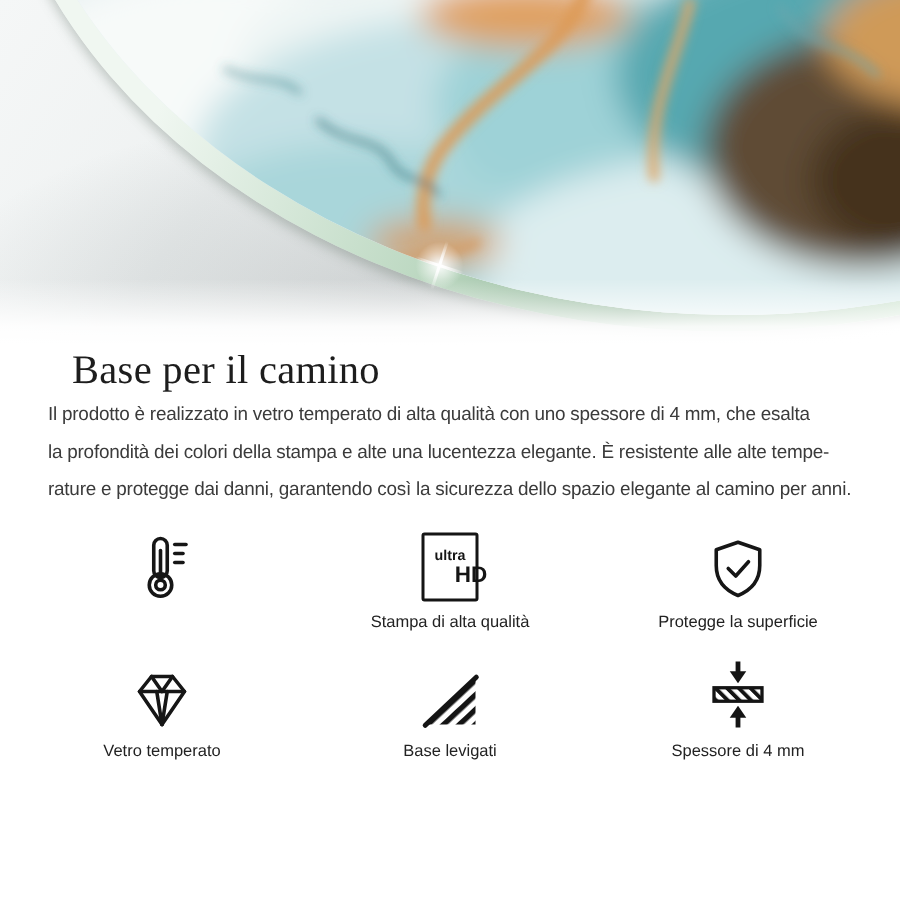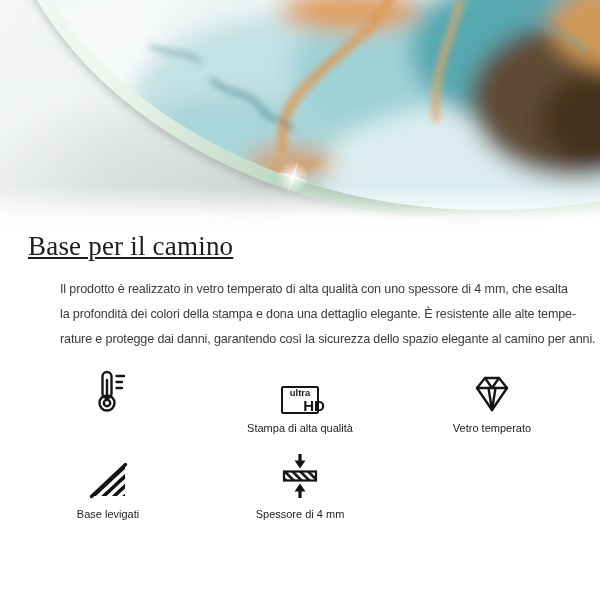--- a/index.html
+++ b/index.html
@@ -47,41 +47,41 @@
     transform:rotate(108deg);
   }
   .hero-fade {
     position:absolute; left:0; bottom:0; width:100%; height:44px;
     background:linear-gradient(to bottom, rgba(255,255,255,0) 0%, rgba(255,255,255,0.92) 72%, #fff 100%);
   }
 
   
   .content { position:absolute; left:0; top:228px; width:600px; }
   .title {
-    padding:0 28px;
+    padding:0 48px;
     font-family:"Liberation Serif", serif; font-weight:400;
-    font-size:27px; line-height:36px; color:#1d1d1d; letter-spacing:0.2px;text-decoration:underline;
+    font-size:27px; line-height:36px; color:#1d1d1d; letter-spacing:0.2px;
   }
   .desc {
-    margin-top:13px; padding-left:60px;
+    padding-left:32px;
     font-size:12.6px; line-height:25px; color:#3b3b3b; letter-spacing:-0.15px;
   }
   .desc .line { white-space:nowrap; }
 
   
   .features {
     margin-top:14px; padding:0 12px;
     display:grid; grid-template-columns:repeat(3,1fr); row-gap:18px;
   }
   .feature { display:flex; flex-direction:column; align-items:center; }
   .icon-box { height:48px; display:flex; align-items:flex-end; justify-content:center; }
   .feature-label { margin-top:8px; font-size:11px; color:#222; }
   .ft-icon { stroke:#161616; fill:none; stroke-width:2.4; stroke-linecap:round; stroke-linejoin:round; }
   .uhd-box {
-    width:38px; height:28px; border:2.5px solid #151515; border-radius:2px;
+    width:38px; height:46px; border:2.5px solid #151515; border-radius:2px;
     display:flex; flex-direction:column; align-items:center; justify-content:center;
     color:#151515;
   }
   .uhd-top { font-size:9.5px; font-weight:600; line-height:10px; letter-spacing:0; }
   .uhd-bottom { font-size:15px; font-weight:700; line-height:15px;margin-left:28px; }
 </style>
 </head>
 <body>
 
 <div class="page">
@@ -133,21 +133,21 @@
     <div class="hero-fade"></div>
   </div>
 
   <div class="content">
     <h1 class="title">
       <span>Base per il camino</span><br>
     </h1>
 
     <div class="desc">
       <div class="line">Il prodotto è realizzato in vetro temperato di alta qualità con uno spessore di 4 mm, che esalta</div>
-      <div class="line">la profondità dei colori della stampa e dona una dettaglio elegante. È resistente alle alte tempe-</div>
+      <div class="line">la profondità dei colori della stampa e alte una lucentezza elegante. È resistente alle alte tempe-</div>
       <div class="line">rature e protegge dai danni, garantendo così la sicurezza dello spazio elegante al camino per anni.</div>
     </div>
 
     <div class="features">
 
       <div class="feature">
         <div class="icon-box">
           <svg class="ft-icon" width="46" height="46" viewBox="0 0 46 46">
             <rect x="17.5" y="4" width="9" height="26" rx="4.5"></rect>
             <line x1="22" y1="12" x2="22" y2="29"></line>
@@ -163,20 +163,29 @@
       <div class="feature">
         <div class="icon-box">
           <div class="uhd-box">
             <div class="uhd-top">ultra</div>
             <div class="uhd-bottom">HD</div>
           </div>
         </div>
         <div class="feature-label">Stampa di alta qualità</div>
       </div>
 
+      <div class="feature">
+        <div class="icon-box">
+          <svg class="ft-icon" width="44" height="44" viewBox="0 0 44 44">
+            <path d="M22 4.5 L36.5 9.5 V20 C36.5 30 30.5 36.5 22 40 C13.5 36.5 7.5 30 7.5 20 V9.5 Z"></path>
+            <polyline points="15.5,22 20.5,27 29,17.5"></polyline>
+          </svg>
+        </div>
+        <div class="feature-label">Protegge la superficie</div>
+      </div>
 
       <div class="feature">
         <div class="icon-box">
           <svg class="ft-icon" width="46" height="42" viewBox="0 0 46 42">
             <path d="M8 16 L16 6 H30 L38 16 L23 38 Z"></path>
             <line x1="8" y1="16" x2="38" y2="16"></line>
             <path d="M16 6 L23 16 L30 6"></path>
             <line x1="19.5" y1="16" x2="23" y2="38"></line>
             <line x1="26.5" y1="16" x2="23" y2="38"></line>
           </svg>

